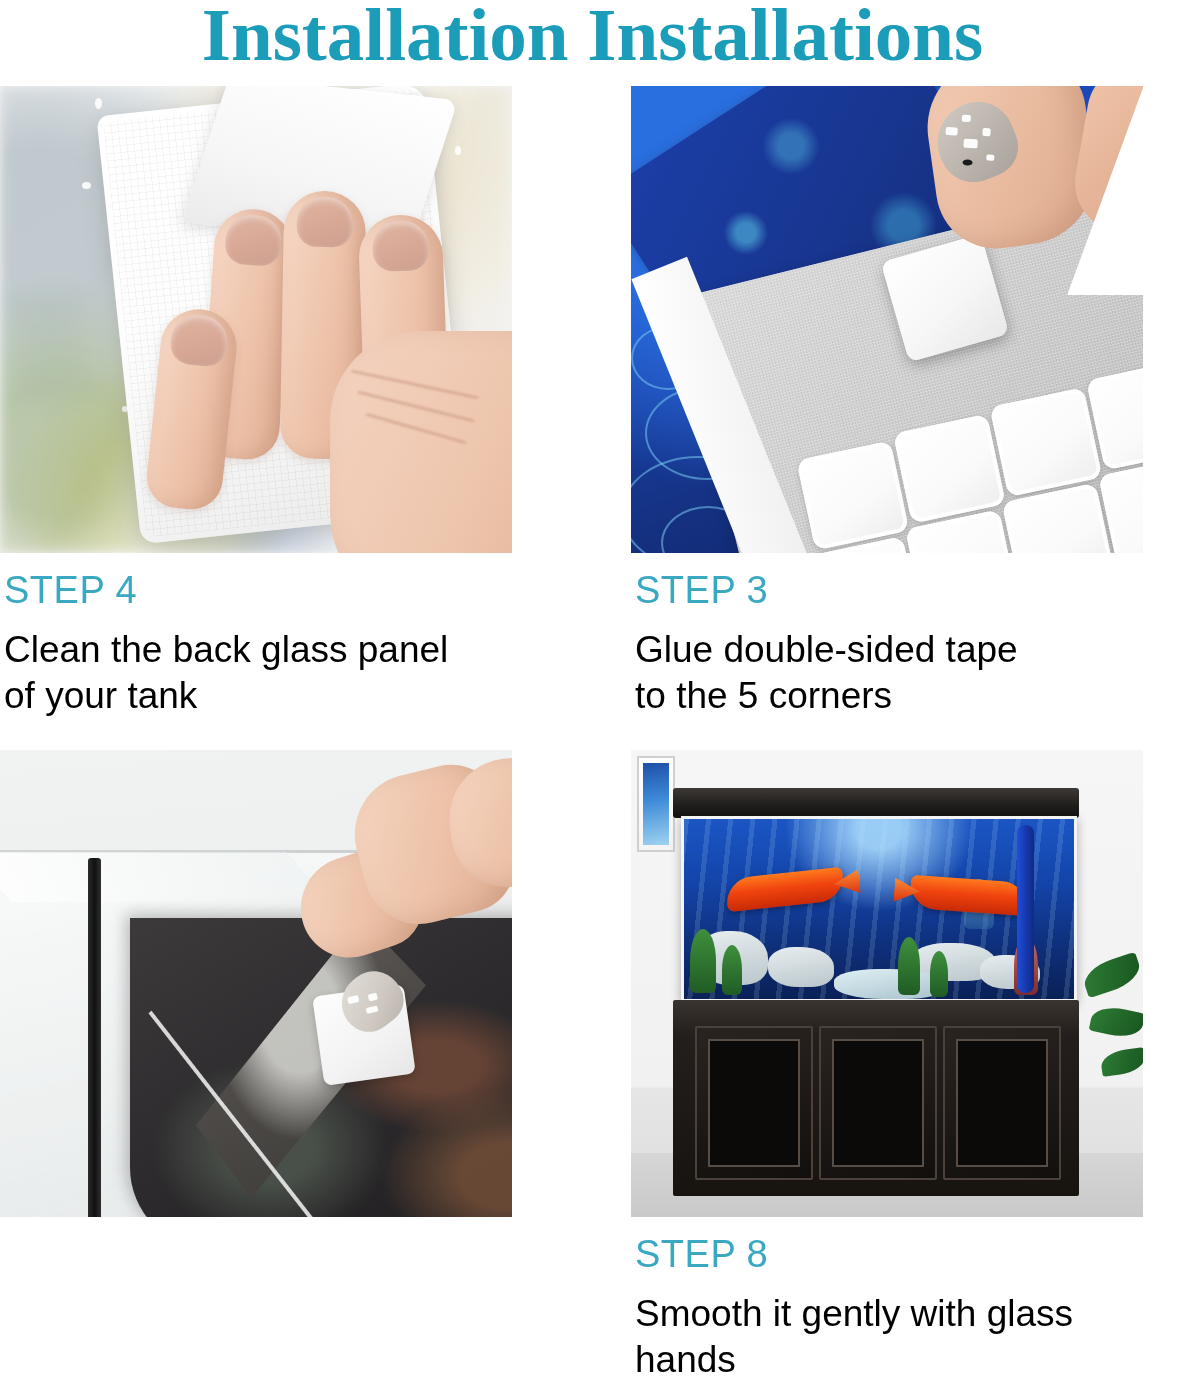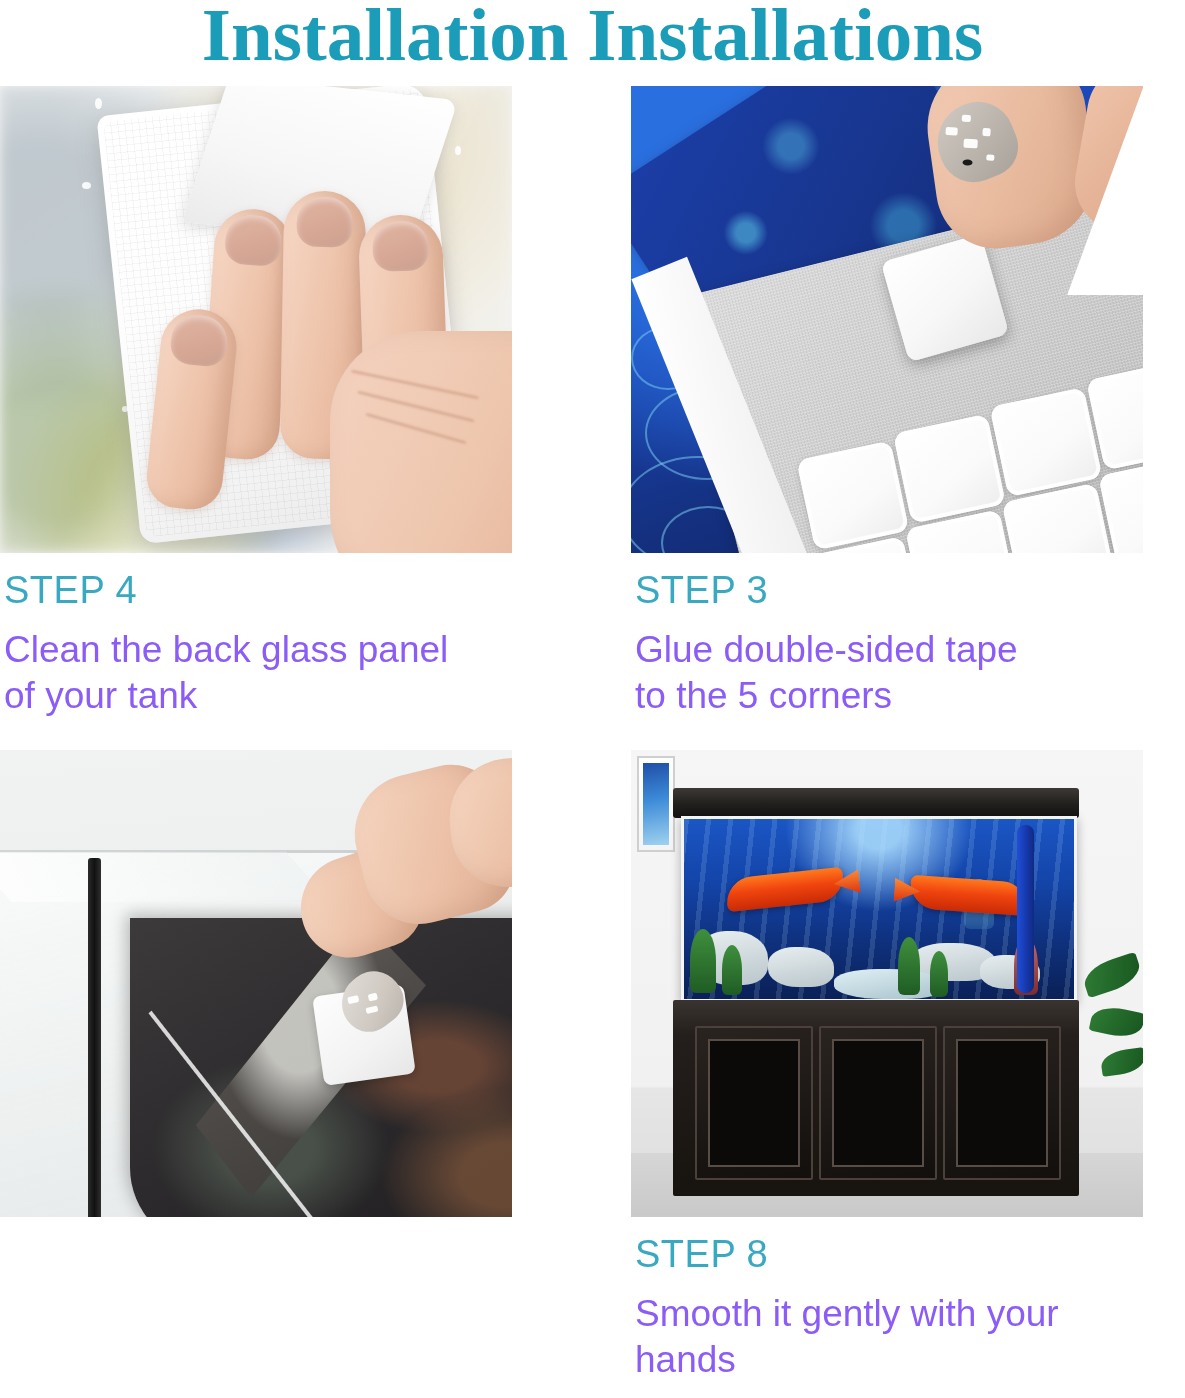--- a/index.html
+++ b/index.html
@@ -61,21 +61,21 @@
   .caption { padding-top: 18px; }
   .step-label {
     font-size: 38px;
     color: #39a8c1;
     letter-spacing: 0.5px;
     line-height: 1;
     padding-left: 4px;
   }
   .step-text {
     font-size: 37px;
-    color: #8b5cf6;
+    color: #000000;
     line-height: 1.23;
     margin-top: 18px;
     padding-left: 4px;
     white-space: pre-line;
   }
 
   
   .p1-bg {
     position: absolute; inset: 0;
     background:
@@ -641,18 +641,18 @@
         <div class="p4-door" style="left:146px;"></div>
         <div class="p4-door" style="left:270px;"></div>
       </div>
 
       <div class="p4-leaf" style="left:452px;top:210px;width:58px;height:30px;transform:rotate(-18deg);"></div>
       <div class="p4-leaf" style="left:460px;top:258px;width:52px;height:28px;transform:rotate(12deg);"></div>
       <div class="p4-leaf" style="left:470px;top:300px;width:44px;height:24px;transform:rotate(-8deg);"></div>
     </div>
     <div class="caption">
       <div class="step-label">STEP 8</div>
-      <div class="step-text">Smooth it gently with your
+      <div class="step-text">Smooth it gently with glass
 hands</div>
     </div>
   </div>
 
 </div>
 
 </body></html>

